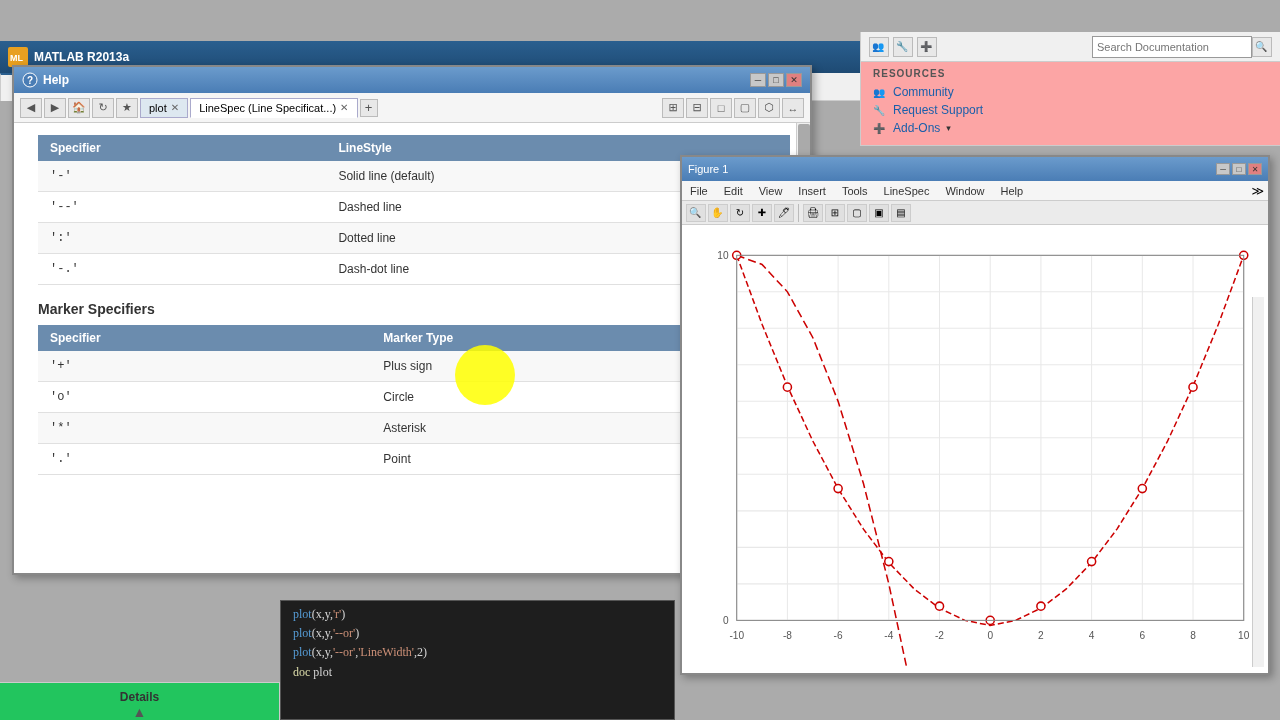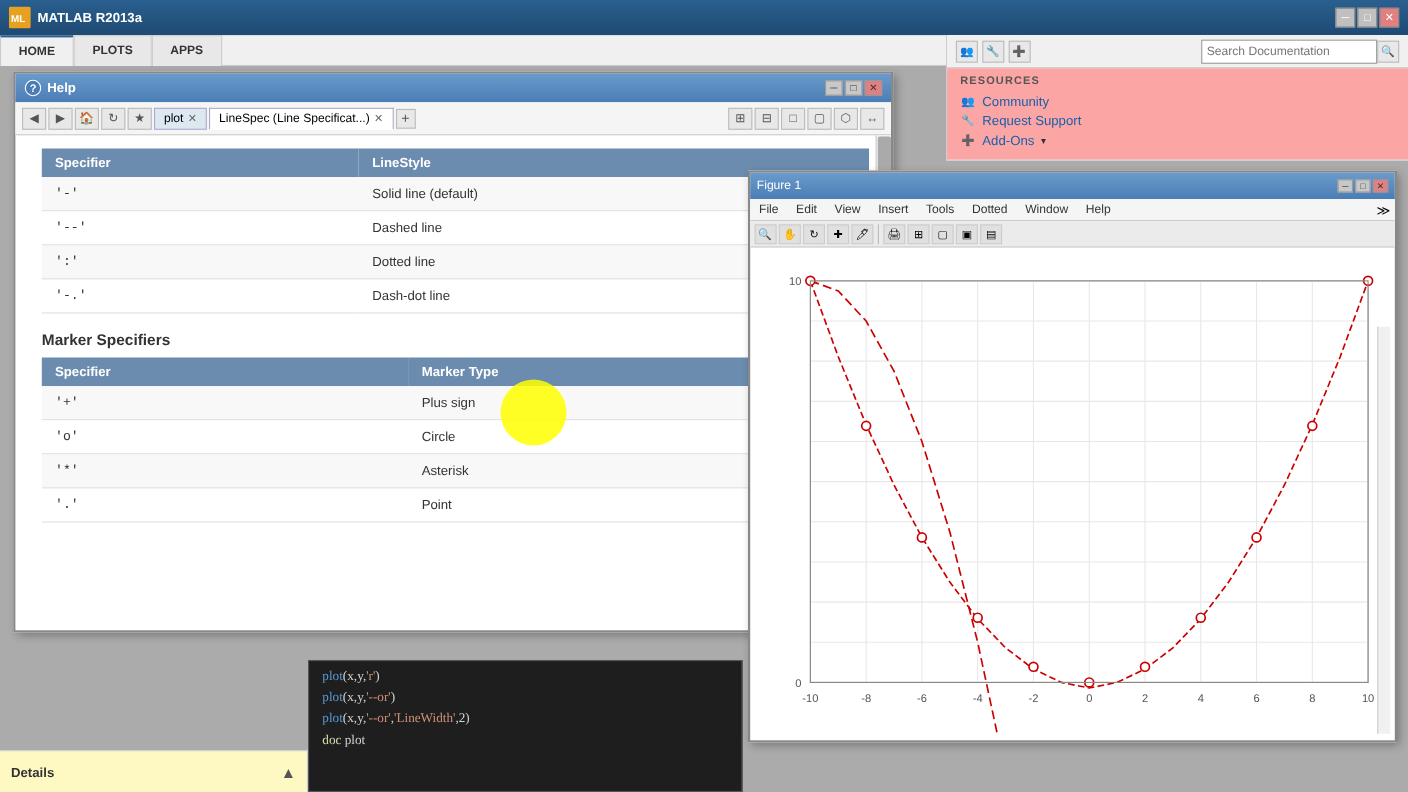--- a/index.html
+++ b/index.html
@@ -14,20 +14,21 @@
     }
 
     
     .matlab-titlebar {
       height: 32px;
       background: linear-gradient(to bottom, #2a5f8f, #1e4a73);
       display: flex;
       align-items: center;
       padding: 0 8px;
       color: white;
+      margin-top: 41px;
     }
     .matlab-logo {
       width: 20px;
       height: 20px;
       margin-right: 6px;
     }
     .matlab-title {
       font-size: 12px;
       color: white;
       font-weight: bold;
@@ -436,27 +437,28 @@
       color: #dcdcaa;
     }
 
     
     .details-panel {
       position: absolute;
       bottom: 0;
       left: 0;
       width: 280px;
       height: 38px;
-      background: #fef9c3;
+      background: #22c55e;
       border-top: 1px solid #ccc;
       border-right: 1px solid #ccc;
       display: flex;
       align-items: center;
       padding: 0 10px;
-      justify-content: space-between;
+      justify-content: flex-end;
+      flex-direction: column;
     }
     .details-label {
       font-size: 12px;
       color: #333;
       font-weight: bold;
     }
     .details-arrow {
       font-size: 14px;
       color: #555;
     }
@@ -641,21 +643,21 @@
       <div class="fig-ctrl-btn close">✕</div>
     </div>
   </div>
 
   <div class="figure-menubar">
     <span class="fig-menu-item">File</span>
     <span class="fig-menu-item">Edit</span>
     <span class="fig-menu-item">View</span>
     <span class="fig-menu-item">Insert</span>
     <span class="fig-menu-item">Tools</span>
-    <span class="fig-menu-item">Dotted</span>
+    <span class="fig-menu-item">LineSpec</span>
     <span class="fig-menu-item">Window</span>
     <span class="fig-menu-item">Help</span>
     <span style="margin-left:auto; font-size:12px; cursor:pointer;">≫</span>
   </div>
 
   <div class="figure-toolbar">
     <div class="fig-toolbar-btn">🔍</div>
     <div class="fig-toolbar-btn">✋</div>
     <div class="fig-toolbar-btn">↻</div>
     <div class="fig-toolbar-btn">✚</div>

